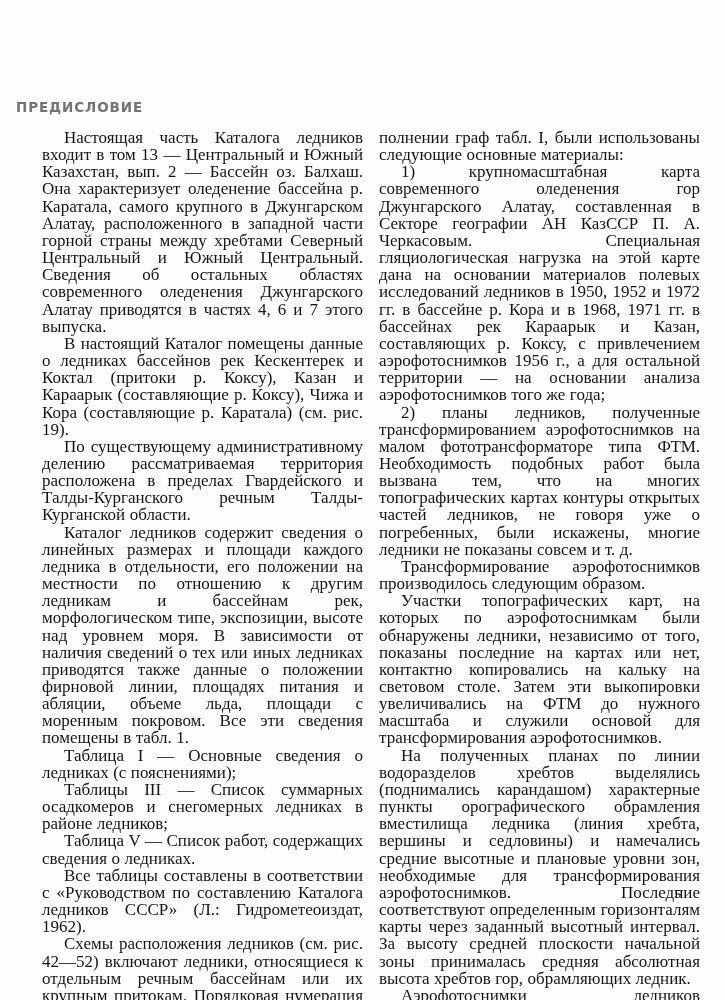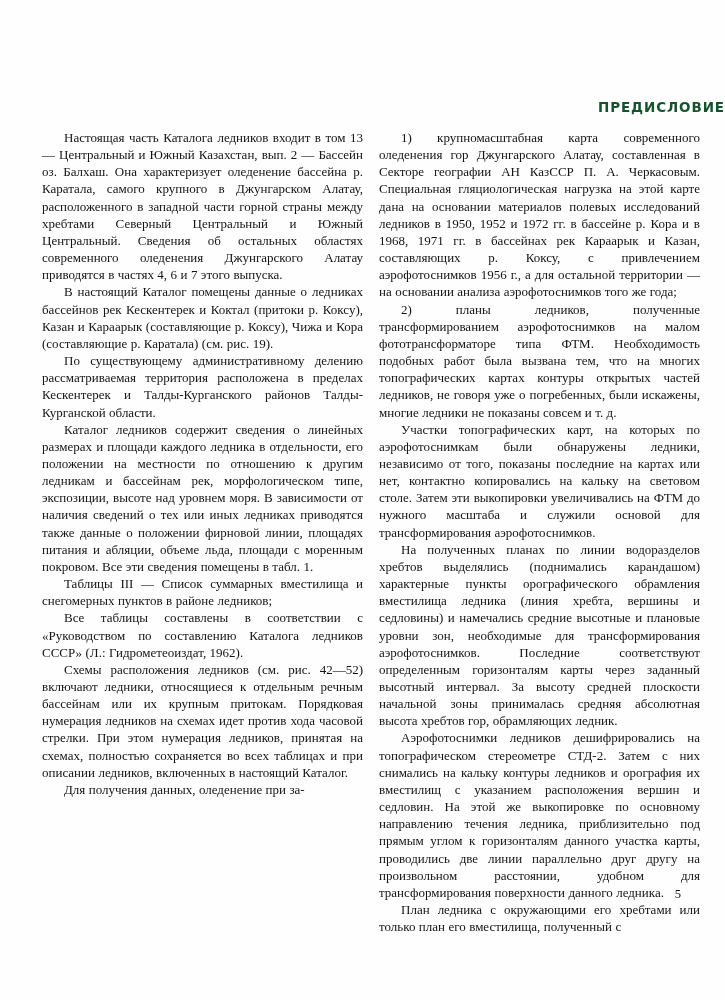--- a/index.html
+++ b/index.html
@@ -15,46 +15,46 @@
     position: relative;
     overflow: hidden;
   }
   .page {
     position: absolute;
     inset: 0;
     background: #fefefe;
   }
   .page-title {
     position: absolute;
-    left: 4px;
+    left: 16px;
     right: 0;
     top: 99px;
-    text-align: right;
+    text-align: left;
     font-family: "DejaVu Sans", "Liberation Sans", sans-serif;
     font-weight: bold;
     font-size: 13.5px;
     letter-spacing: 0.9px;
-    color: #14532d;
+    color: #737373;
   }
   .columns {
     position: absolute;
     left: 42px;
     top: 129px;
     width: 641px;
     display: flex;
     flex-direction: row;
     gap: 16px;
   }
   .col {
     width: 321px;
     flex: 0 0 321px;
   }
   .col p {
     margin: 0;
-    font-size: 13px;
+    font-size: 17px;
     line-height: 17.15px;
     text-align: justify;
     text-justify: inter-word;
     text-indent: 22px;
     color: #141414;
     hyphens: manual;
     -webkit-hyphens: manual;
     word-spacing: 0.2px;
   }
   .col p.cont {
@@ -77,31 +77,35 @@
 
 <div class="page">
 
   <div class="page-title">ПРЕДИСЛОВИЕ</div>
 
   <div class="columns">
 
     <div class="col">
       <p>Настоящая часть Каталога ледников входит в том 13 — Центральный и Южный Казахстан, вып. 2 — Бассейн оз. Балхаш. Она характеризует оледенение бассейна р. Каратала, самого крупного в Джунгарском Алатау, расположенного в западной части горной страны между хребтами Северный Центральный и Южный Центральный. Сведения об остальных областях современного оледенения Джунгарского Алатау приводятся в частях 4, 6 и 7 этого выпуска.</p>
       <p>В настоящий Каталог помещены данные о ледниках бассейнов рек Кескентерек и Коктал (притоки р. Коксу), Казан и Караарык (составляющие р. Коксу), Чижа и Кора (составляющие р. Каратала) (см. рис. 19).</p>
-      <p>По существующему административному делению рассматриваемая территория расположена в пределах Кескентерек и Талды-Курганского районов Талды-Курганской области.</p>
+      <p>По существующему административному делению рассматриваемая территория расположена в пределах Гвардейского и Талды-Курганского речным Талды-Курганской области.</p>
       <p>Каталог ледников содержит сведения о линейных размерах и площади каждого ледника в отдельности, его положении на местности по отношению к другим ледникам и бассейнам рек, морфологическом типе, экспозиции, высоте над уровнем моря. В зависимости от наличия сведений о тех или иных ледниках приводятся также данные о положении фирновой линии, площадях питания и абляции, объеме льда, площади с моренным покровом. Все эти сведения помещены в табл. 1.</p>
-      <p class="tbl">Таблицы III — Список суммарных вместилища и снегомерных пунктов в районе ледников;</p>
+      <p class="tbl">Таблица I — Основные сведения о ледниках (с пояснениями);</p>
+      <p class="tbl">Таблицы III — Список суммарных осадкомеров и снегомерных ледниках в районе ледников;</p>
+      <p class="tbl">Таблица V — Список работ, содержащих сведения о ледниках.</p>
       <p>Все таблицы составлены в соответствии с «Руководством по составлению Каталога ледников СССР» (Л.: Гидрометеоиздат, 1962).</p>
       <p>Схемы расположения ледников (см. рис. 42—52) включают ледники, относящиеся к отдельным речным бассейнам или их крупным притокам. Порядковая нумерация ледников на схемах идет против хода часовой стрелки. При этом нумерация ледников, принятая на схемах, полностью сохраняется во всех таблицах и при описании ледников, включенных в настоящий Каталог.</p>
       <p>Для получения данных, оледенение при за-</p>
     </div>
 
     <div class="col">
+      <p class="cont">полнении граф табл. I, были использованы следующие основные материалы:</p>
       <p>1) крупномасштабная карта современного оледенения гор Джунгарского Алатау, составленная в Секторе географии АН КазССР П. А. Черкасовым. Специальная гляциологическая нагрузка на этой карте дана на основании материалов полевых исследований ледников в 1950, 1952 и 1972 гг. в бассейне р. Кора и в 1968, 1971 гг. в бассейнах рек Караарык и Казан, составляющих р. Коксу, с привлечением аэрофотоснимков 1956 г., а для остальной территории — на основании анализа аэрофотоснимков того же года;</p>
       <p>2) планы ледников, полученные трансформированием аэрофотоснимков на малом фототрансформаторе типа ФТМ. Необходимость подобных работ была вызвана тем, что на многих топографических картах контуры открытых частей ледников, не говоря уже о погребенных, были искажены, многие ледники не показаны совсем и т. д.</p>
+      <p>Трансформирование аэрофотоснимков производилось следующим образом.</p>
       <p>Участки топографических карт, на которых по аэрофотоснимкам были обнаружены ледники, независимо от того, показаны последние на картах или нет, контактно копировались на кальку на световом столе. Затем эти выкопировки увеличивались на ФТМ до нужного масштаба и служили основой для трансформирования аэрофотоснимков.</p>
       <p>На полученных планах по линии водоразделов хребтов выделялись (поднимались карандашом) характерные пункты орографического обрамления вместилища ледника (линия хребта, вершины и седловины) и намечались средние высотные и плановые уровни зон, необходимые для трансформирования аэрофотоснимков. Последние соответствуют определенным горизонталям карты через заданный высотный интервал. За высоту средней плоскости начальной зоны принималась средняя абсолютная высота хребтов гор, обрамляющих ледник.</p>
       <p>Аэрофотоснимки ледников дешифрировались на топографическом стереометре СТД-2. Затем с них снимались на кальку контуры ледников и орография их вместилищ с указанием расположения вершин и седловин. На этой же выкопировке по основному направлению течения ледника, приблизительно под прямым углом к горизонталям данного участка карты, проводились две линии параллельно друг другу на произвольном расстоянии, удобном для трансформирования поверхности данного ледника.</p>
       <p>План ледника с окружающими его хребтами или только план его вместилища, полученный с</p>
     </div>
 
   </div>
 
   <div class="page-number">5</div>
 

